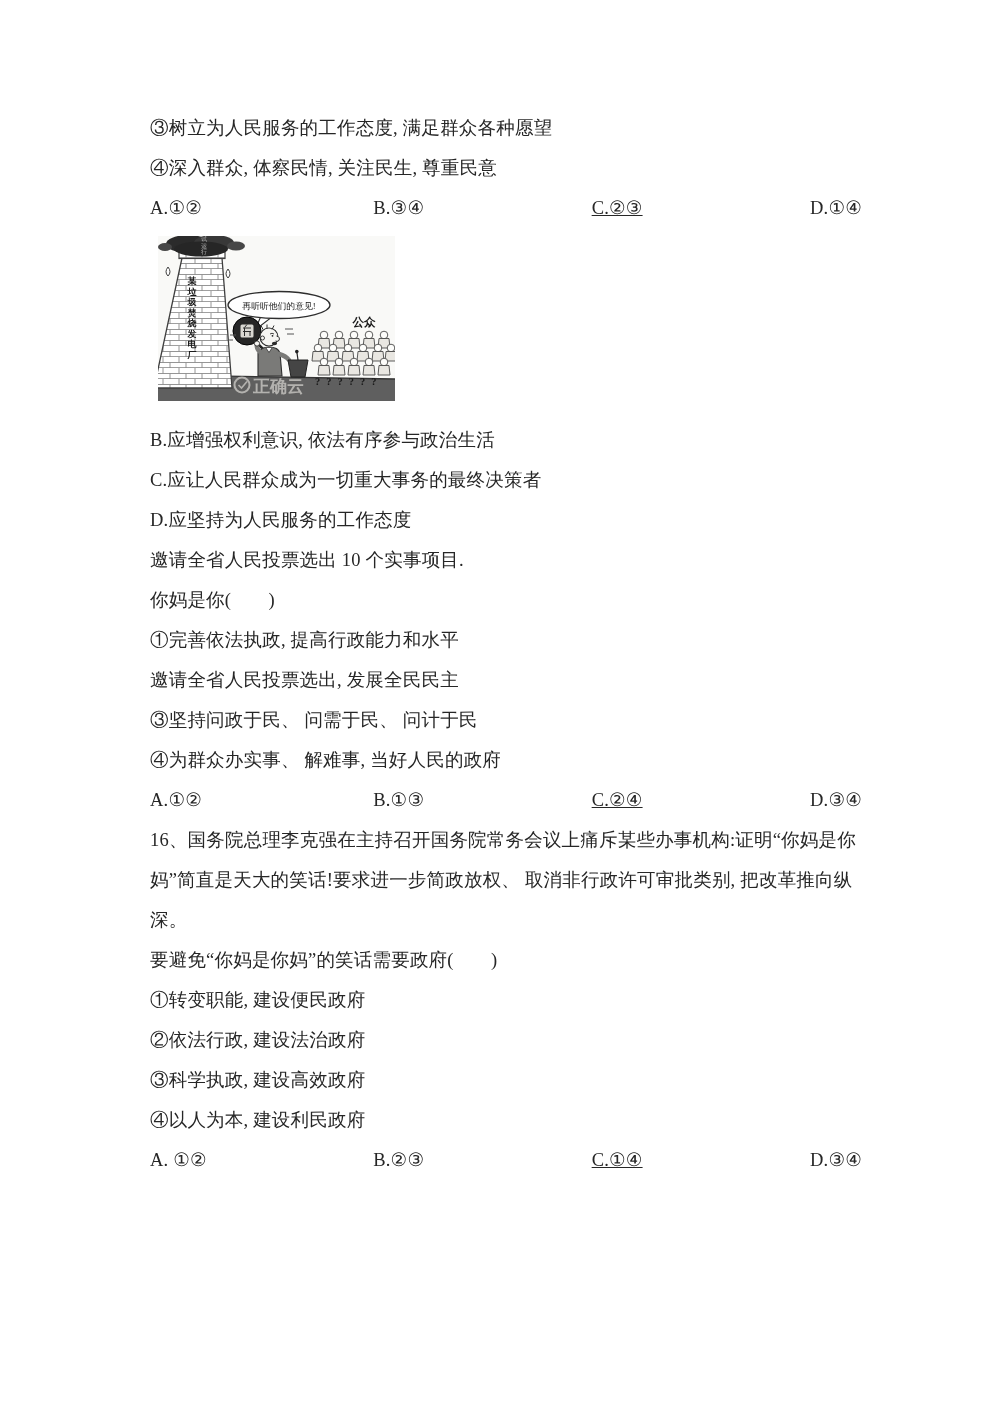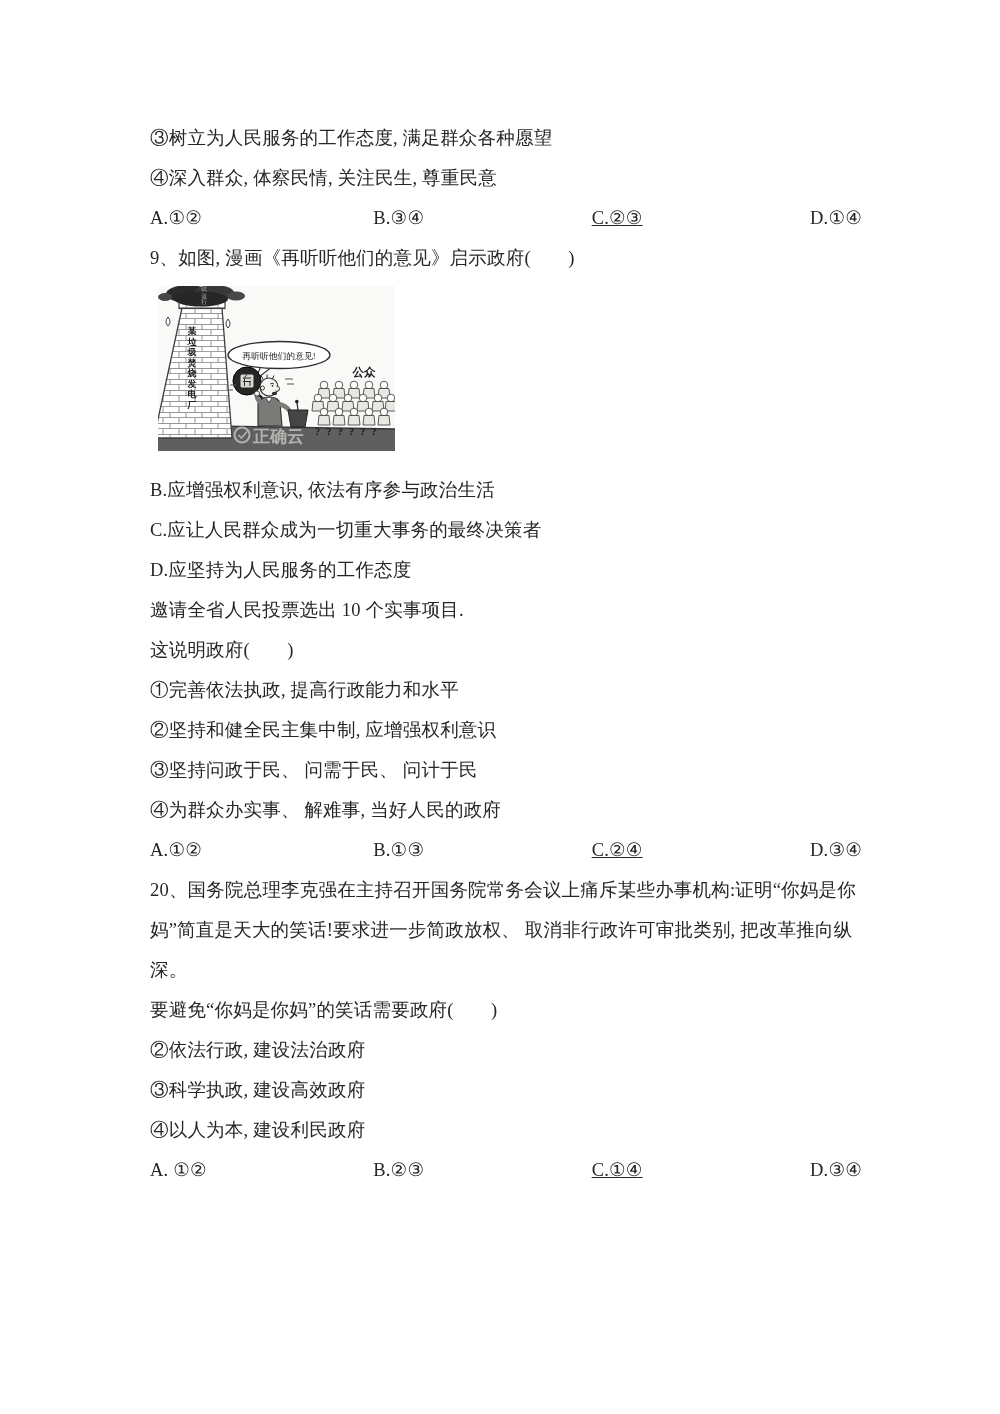--- a/index.html
+++ b/index.html
@@ -9,21 +9,21 @@
     width: 1000px;
     height: 1414px;
     background: #ffffff;
     font-family: "Liberation Serif", "DejaVu Serif", serif;
     color: #262626;
     overflow: hidden;
   }
   .content {
     position: absolute;
     left: 150px;
-    top: 118px;
+    top: 108px;
     width: 712px;
   }
   .line {
     height: 40px;
     line-height: 40px;
     font-size: 18.5px;
     white-space: nowrap;
     letter-spacing: 0.2px;
   }
   .choices { display: flex; gap: 48px; }
@@ -46,21 +46,20 @@
 
     <div class="line">③树立为人民服务的工作态度, 满足群众各种愿望</div>
     <div class="line">④深入群众, 体察民情, 关注民生, 尊重民意</div>
     <div class="line choices">
       <span class="c1">A.①②</span>
       <span class="c2">B.③④</span>
       <span class="c3">C.②③</span>
       <span class="c4">D.①④</span>
     </div>
 
-    <div class="line">9、如图, 漫画《再听听他们的意见》启示政府(　　)</div>
 
     <figure class="cartoon">
       <svg width="237" height="165" viewBox="0 0 237 165">
         <defs>
           <pattern id="brick" width="16" height="11" patternUnits="userSpaceOnUse">
             <rect width="16" height="11" fill="#ffffff"></rect>
             <path d="M0,5.5 H16 M0,10.6 H16 M5,0 V5.5 M12,5.5 V11" stroke="#8a8a8a" stroke-width="0.9" fill="none"></path>
           </pattern>
           <g id="pfig">
             <circle cx="0" cy="0" r="3.8" fill="#fdfdfb" stroke="#4a4a4a" stroke-width="0.9"></circle>
@@ -149,36 +148,37 @@
           <text x="95" y="155.5" font-size="17" font-weight="bold" fill="#c9c7c3">正确云</text>
         </g>
       </svg>
     </figure>
 
     <div class="line">B.应增强权利意识, 依法有序参与政治生活</div>
     <div class="line">C.应让人民群众成为一切重大事务的最终决策者</div>
     <div class="line">D.应坚持为人民服务的工作态度</div>
 
     <div class="line">邀请全省人民投票选出 10 个实事项目.</div>
-    <div class="line">这说明政府(　　)</div>
+    <div class="line">你妈是你(　　)</div>
     <div class="line">①完善依法执政, 提高行政能力和水平</div>
-    <div class="line">②坚持和健全民主集中制, 应增强权利意识</div>
+    <div class="line">邀请全省人民投票选出, 发展全民民主</div>
     <div class="line">③坚持问政于民、 问需于民、 问计于民</div>
     <div class="line">④为群众办实事、 解难事, 当好人民的政府</div>
     <div class="line choices">
       <span class="c1">A.①②</span>
       <span class="c2">B.①③</span>
       <span class="c3">C.②④</span>
       <span class="c4">D.③④</span>
     </div>
 
-    <div class="line">20、国务院总理李克强在主持召开国务院常务会议上痛斥某些办事机构:证明“你妈是你</div>
+    <div class="line">16、国务院总理李克强在主持召开国务院常务会议上痛斥某些办事机构:证明“你妈是你</div>
     <div class="line">妈”简直是天大的笑话!要求进一步简政放权、 取消非行政许可审批类别, 把改革推向纵</div>
     <div class="line">深。</div>
     <div class="line">要避免“你妈是你妈”的笑话需要政府(　　)</div>
+    <div class="line">①转变职能, 建设便民政府</div>
     <div class="line">②依法行政, 建设法治政府</div>
     <div class="line">③科学执政, 建设高效政府</div>
     <div class="line">④以人为本, 建设利民政府</div>
     <div class="line choices">
       <span class="c1">A. ①②</span>
       <span class="c2">B.②③</span>
       <span class="c3">C.①④</span>
       <span class="c4">D.③④</span>
     </div>
 

